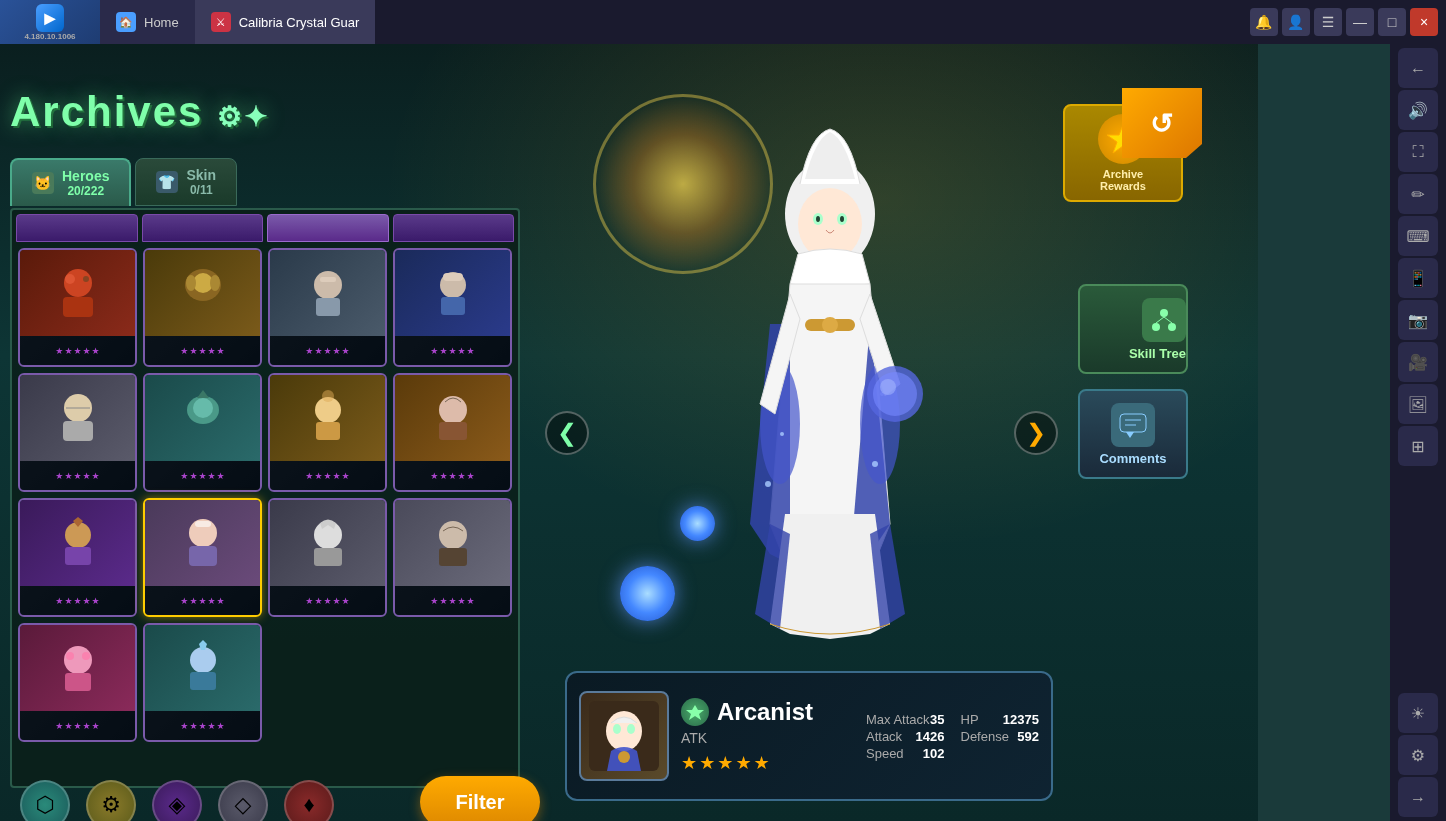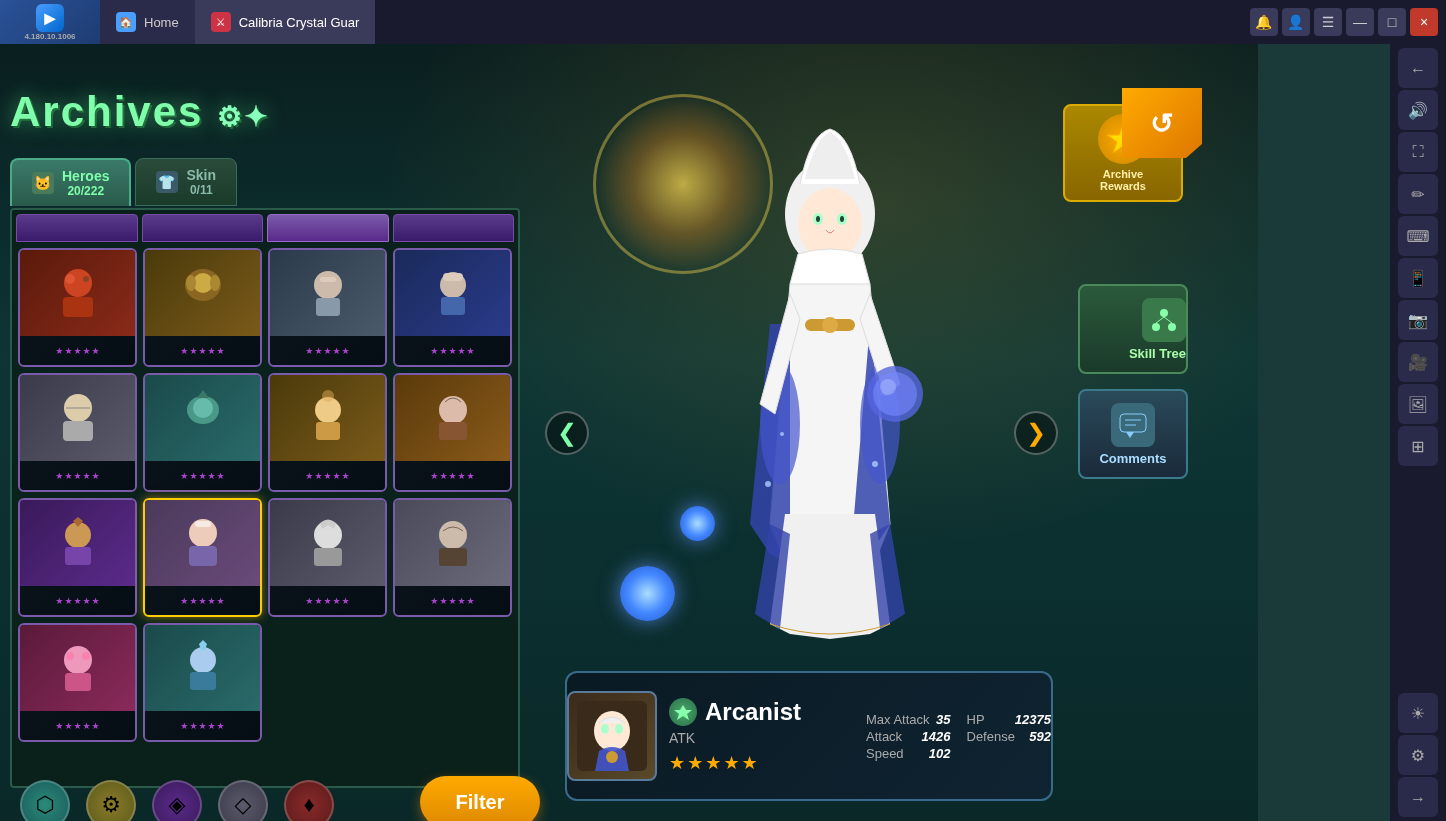--- a/index.html
+++ b/index.html
@@ -514,20 +514,21 @@
       position: absolute;
       bottom: 20px;
       left: 565px;
       right: 205px;
       height: 130px;
       background: linear-gradient(135deg, rgba(10,25,35,0.95), rgba(15,35,50,0.95));
       border: 2px solid #3a6a8a;
       border-radius: 12px;
       display: flex;
       align-items: center;
+      padding: 12px;
       gap: 12px;
       z-index: 20;
     }
     .hero-thumb {
       width: 90px;
       height: 90px;
       border-radius: 8px;
       border: 2px solid #5a7a9a;
       background: linear-gradient(135deg, #3a2a1a, #5a4a2a);
       overflow: hidden;
@@ -585,21 +586,20 @@
       display: flex;
       justify-content: space-between;
       align-items: center;
     }
     .stat-label {
       color: #aaaaaa;
     }
     .stat-value {
       color: white;
       font-weight: bold;
-      font-style: italic;
     }
 
     
     .hero-grid::-webkit-scrollbar { width: 6px; }
     .hero-grid::-webkit-scrollbar-track { background: rgba(0,0,0,0.3); }
     .hero-grid::-webkit-scrollbar-thumb { background: #4a4a6a; border-radius: 3px; }
   </style>
 </head>
 <body>
 

